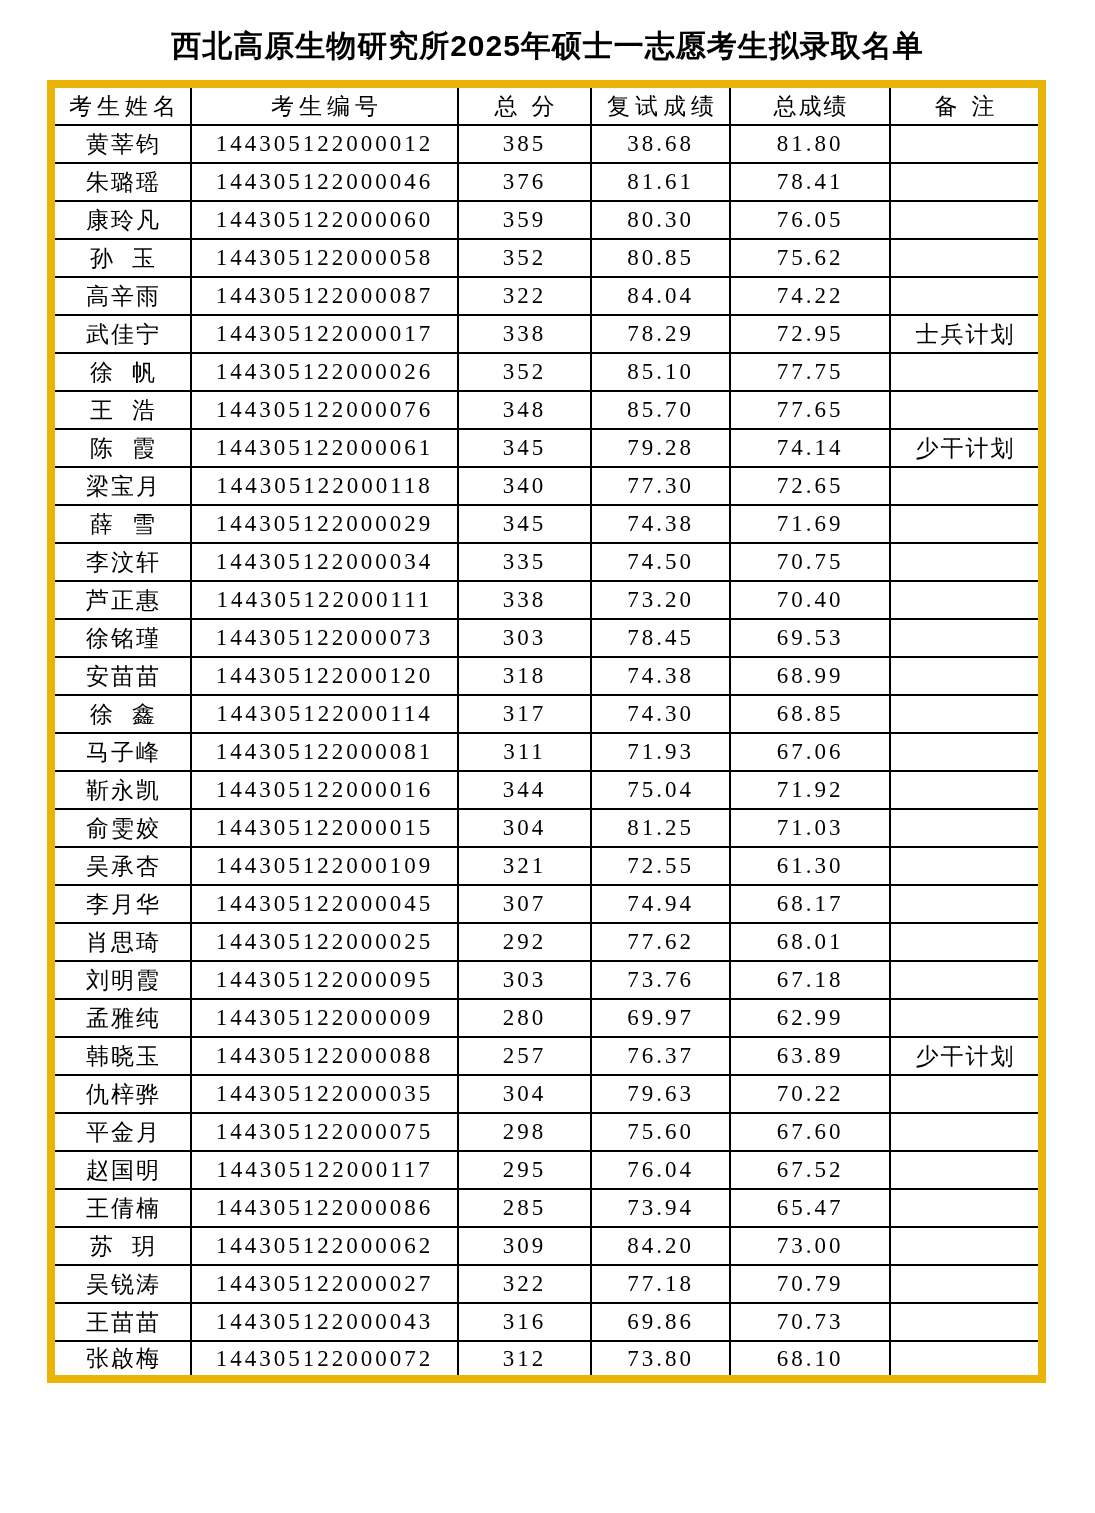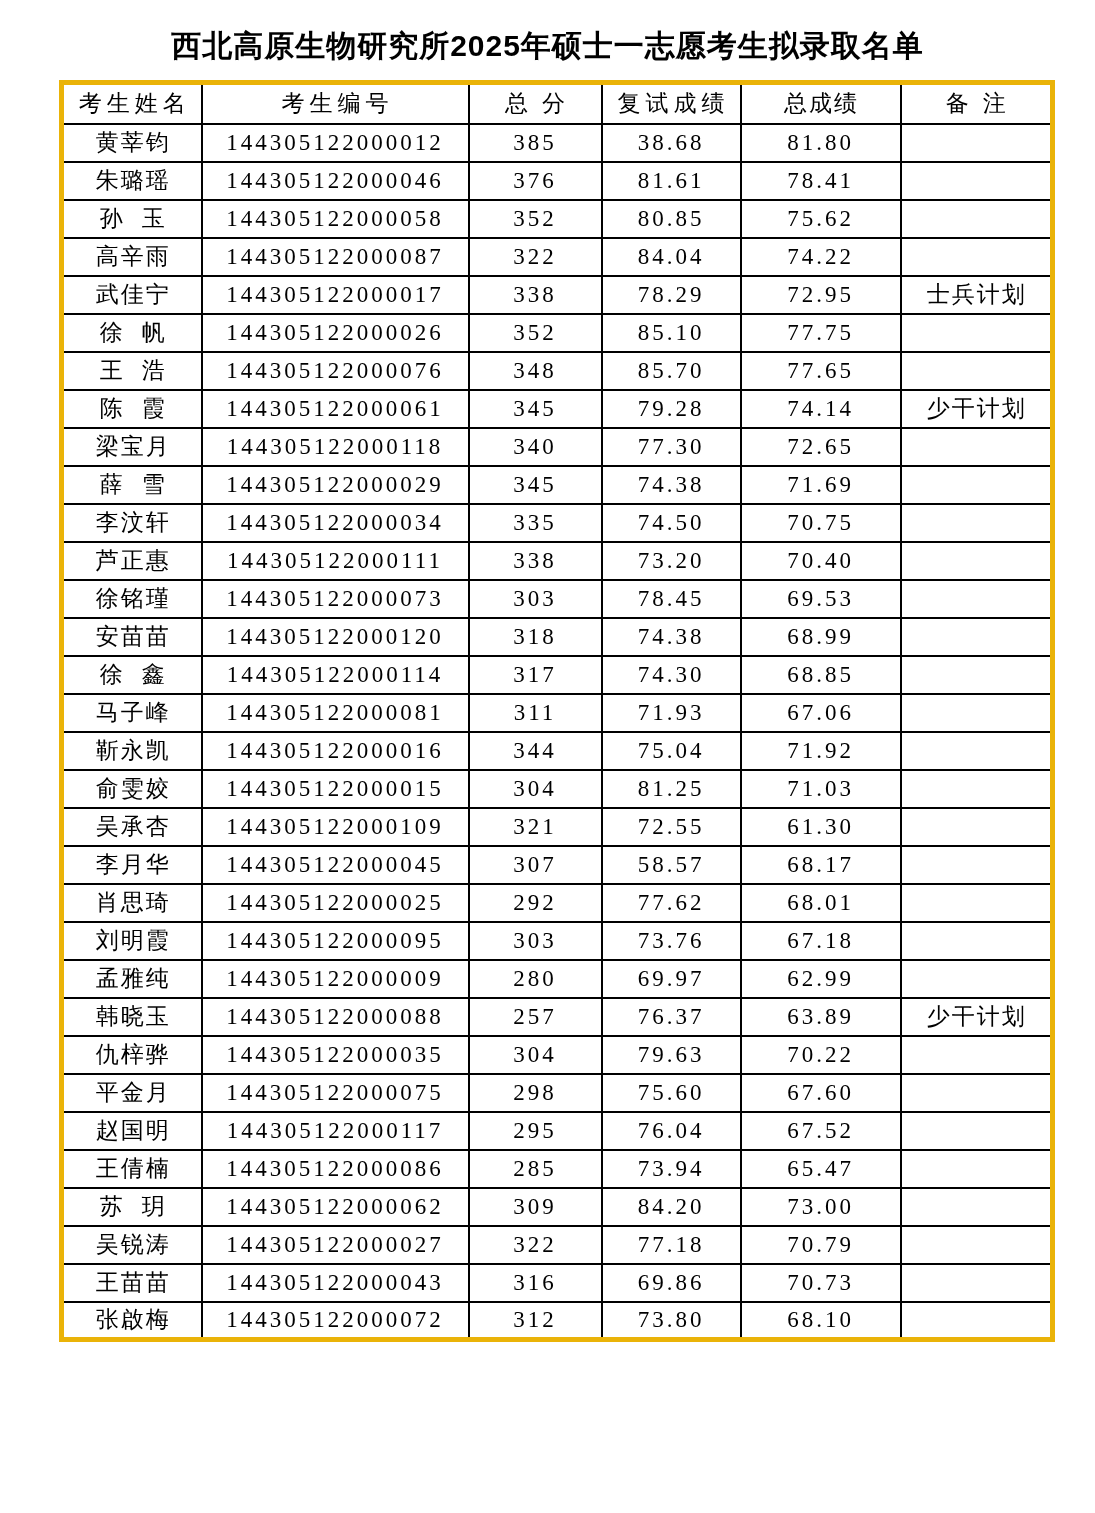--- a/index.html
+++ b/index.html
@@ -24,24 +24,24 @@
     text-align: center;
     font-family: "Liberation Sans", "DejaVu Sans", sans-serif;
     font-size: 30px;
     font-weight: bold;
     letter-spacing: 1px;
     color: #000000;
   }
   table.admission-table {
     position: absolute;
     top: 80px;
-    left: 59px;
+    left: 47px;
     border-collapse: collapse;
     table-layout: fixed;
-    border: 5px solid #eab308;
+    border: 8px solid #eab308;
   }
   .admission-table th,
   .admission-table td {
     border: 2px solid #000000;
     text-align: center;
     vertical-align: middle;
     padding: 0;
     overflow: hidden;
     white-space: nowrap;
     font-size: 23px;
@@ -100,20 +100,28 @@
         </tr>
         <tr>
           <td><span class="cjk3">朱璐瑶</span></td>
           <td><span class="num">144305122000046</span></td>
           <td><span class="num">376</span></td>
           <td><span class="num">81.61</span></td>
           <td><span class="num">78.41</span></td>
           <td></td>
         </tr>
         <tr>
+          <td><span class="cjk3">康玲凡</span></td>
+          <td><span class="num">144305122000060</span></td>
+          <td><span class="num">359</span></td>
+          <td><span class="num">80.30</span></td>
+          <td><span class="num">76.05</span></td>
+          <td></td>
+        </tr>
+        <tr>
           <td><span class="cjk2">孙玉</span></td>
           <td><span class="num">144305122000058</span></td>
           <td><span class="num">352</span></td>
           <td><span class="num">80.85</span></td>
           <td><span class="num">75.62</span></td>
           <td></td>
         </tr>
         <tr>
           <td><span class="cjk3">高辛雨</span></td>
           <td><span class="num">144305122000087</span></td>
@@ -239,21 +247,21 @@
           <td><span class="num">144305122000109</span></td>
           <td><span class="num">321</span></td>
           <td><span class="num">72.55</span></td>
           <td><span class="num">61.30</span></td>
           <td></td>
         </tr>
         <tr>
           <td><span class="cjk3">李月华</span></td>
           <td><span class="num">144305122000045</span></td>
           <td><span class="num">307</span></td>
-          <td><span class="num">58.57</span></td>
+          <td><span class="num">74.94</span></td>
           <td><span class="num">68.17</span></td>
           <td></td>
         </tr>
         <tr>
           <td><span class="cjk3">肖思琦</span></td>
           <td><span class="num">144305122000025</span></td>
           <td><span class="num">292</span></td>
           <td><span class="num">77.62</span></td>
           <td><span class="num">68.01</span></td>
           <td></td>

